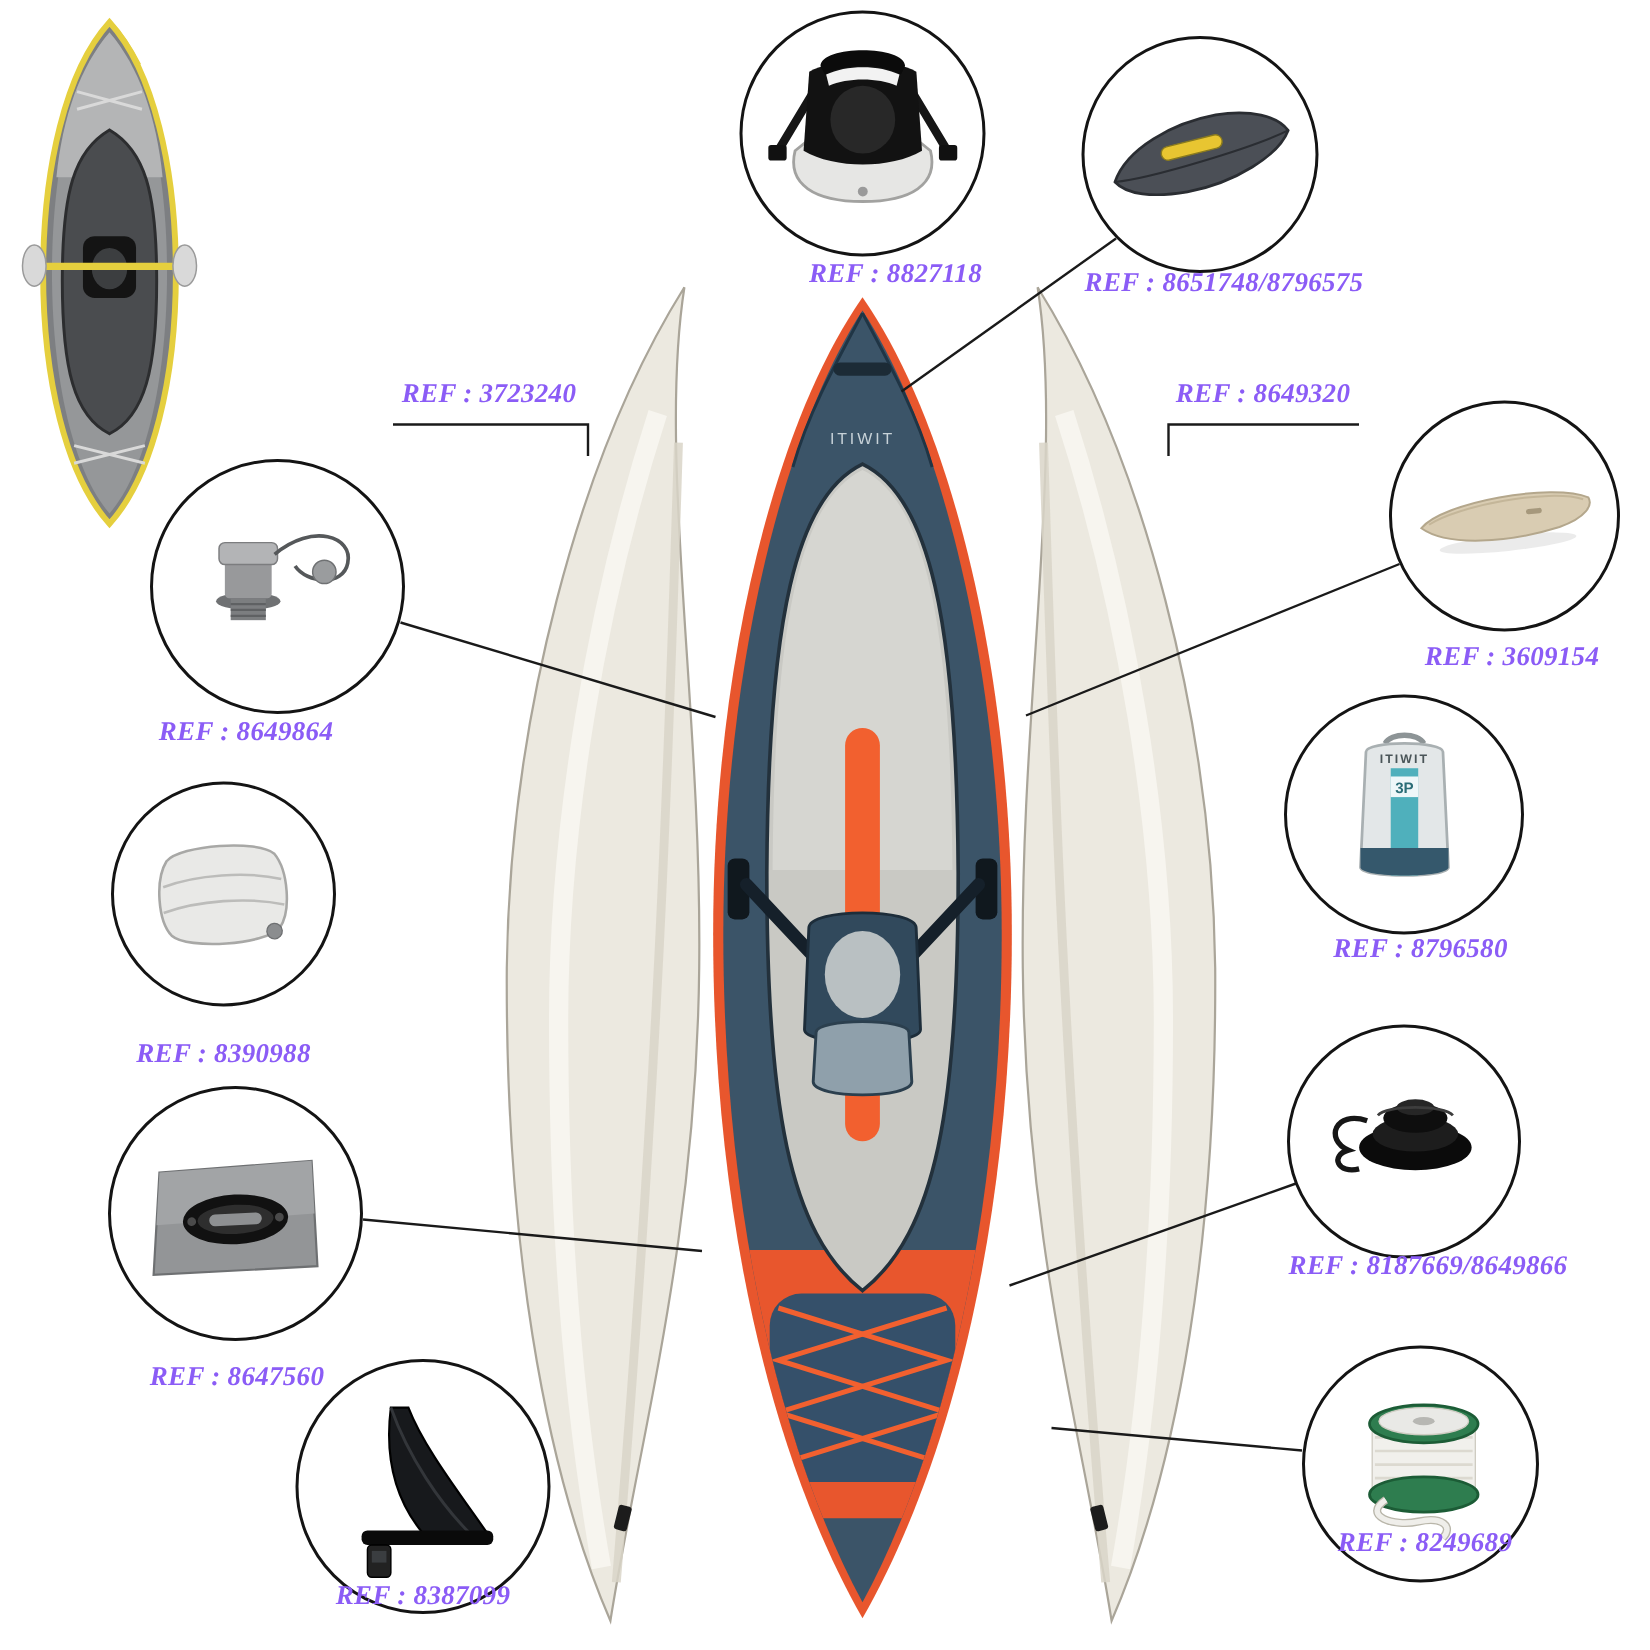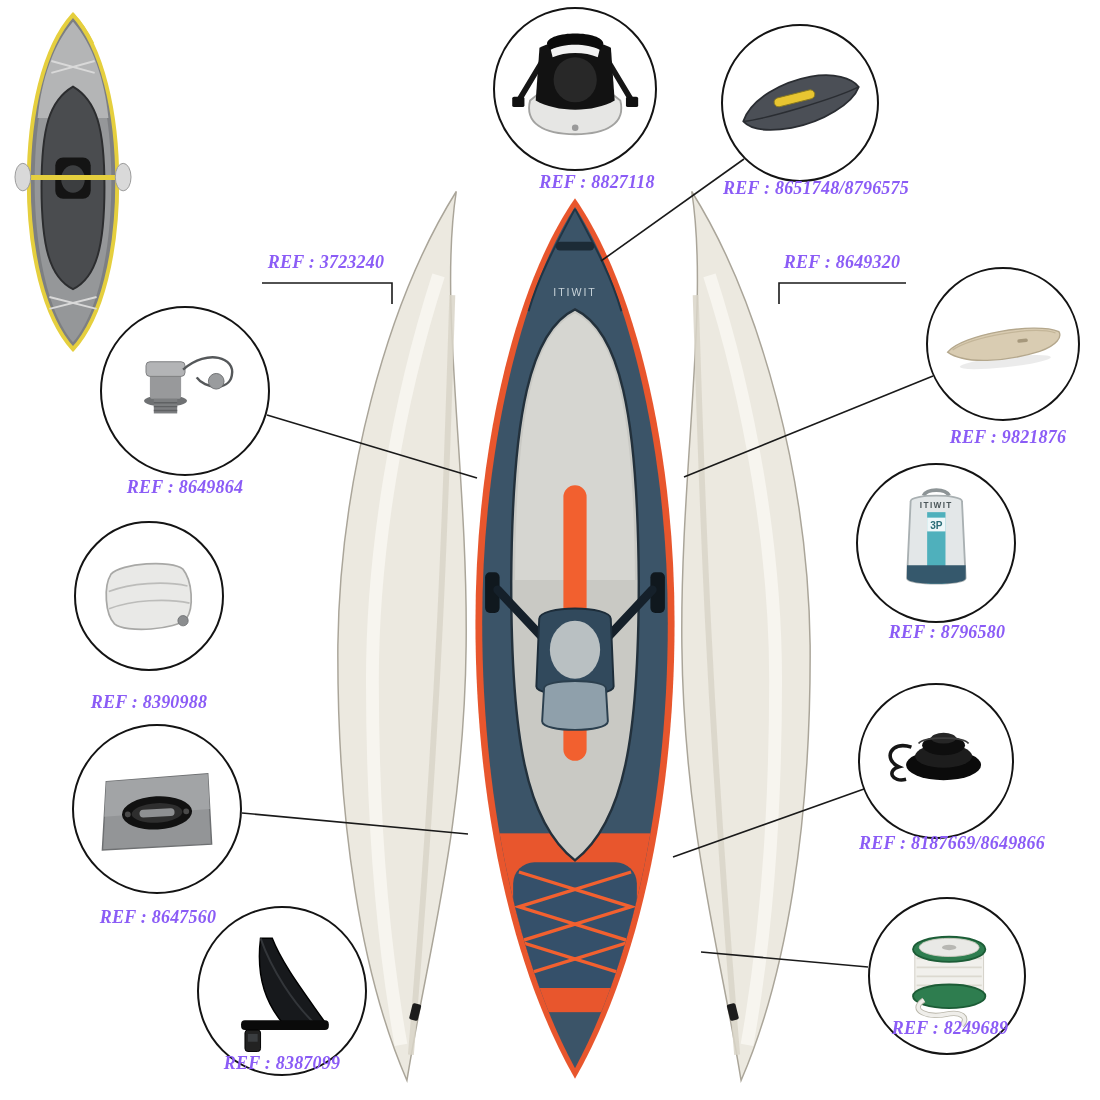--- a/index.html
+++ b/index.html
@@ -217,22 +217,22 @@
       <ellipse cx="82" cy="50" rx="40" ry="14" fill="#2e7d4f" stroke="#1c5c36" stroke-width="2"></ellipse>
       <ellipse cx="82" cy="48" rx="33" ry="10" fill="#e9e9e6" stroke="#cfccc2"></ellipse>
       <ellipse cx="82" cy="48" rx="8" ry="3" fill="#b7b7b3"></ellipse>
     </svg>
   </div>
 
   <div class="ref-label" style="left:597px;top:172px;">REF : 8827118</div>
   <div class="ref-label" style="left:816px;top:178px;">REF : 8651748/8796575</div>
   <div class="ref-label" style="left:326px;top:252px;">REF : 3723240</div>
   <div class="ref-label" style="left:842px;top:252px;">REF : 8649320</div>
-  <div class="ref-label" style="left:185px;top:477px;font-family:Liberation Serif, serif;">REF : 8649864</div>
-  <div class="ref-label" style="left:1008px;top:427px;">REF : 9821876</div>
+  <div class="ref-label" style="left:164px;top:477px;font-family:Liberation Serif, serif;">REF : 8649864</div>
+  <div class="ref-label" style="left:1008px;top:427px;">REF : 3609154</div>
   <div class="ref-label" style="left:149px;top:692px;">REF : 8390988</div>
   <div class="ref-label" style="left:947px;top:622px;">REF : 8796580</div>
   <div class="ref-label" style="left:158px;top:907px;">REF : 8647560</div>
   <div class="ref-label" style="left:952px;top:833px;">REF : 8187669/8649866</div>
   <div class="ref-label" style="left:282px;top:1053px;">REF : 8387099</div>
   <div class="ref-label" style="left:950px;top:1007px;margin-top:11px;">REF : 8249689</div>
 
 </div>
 
 </body></html>

